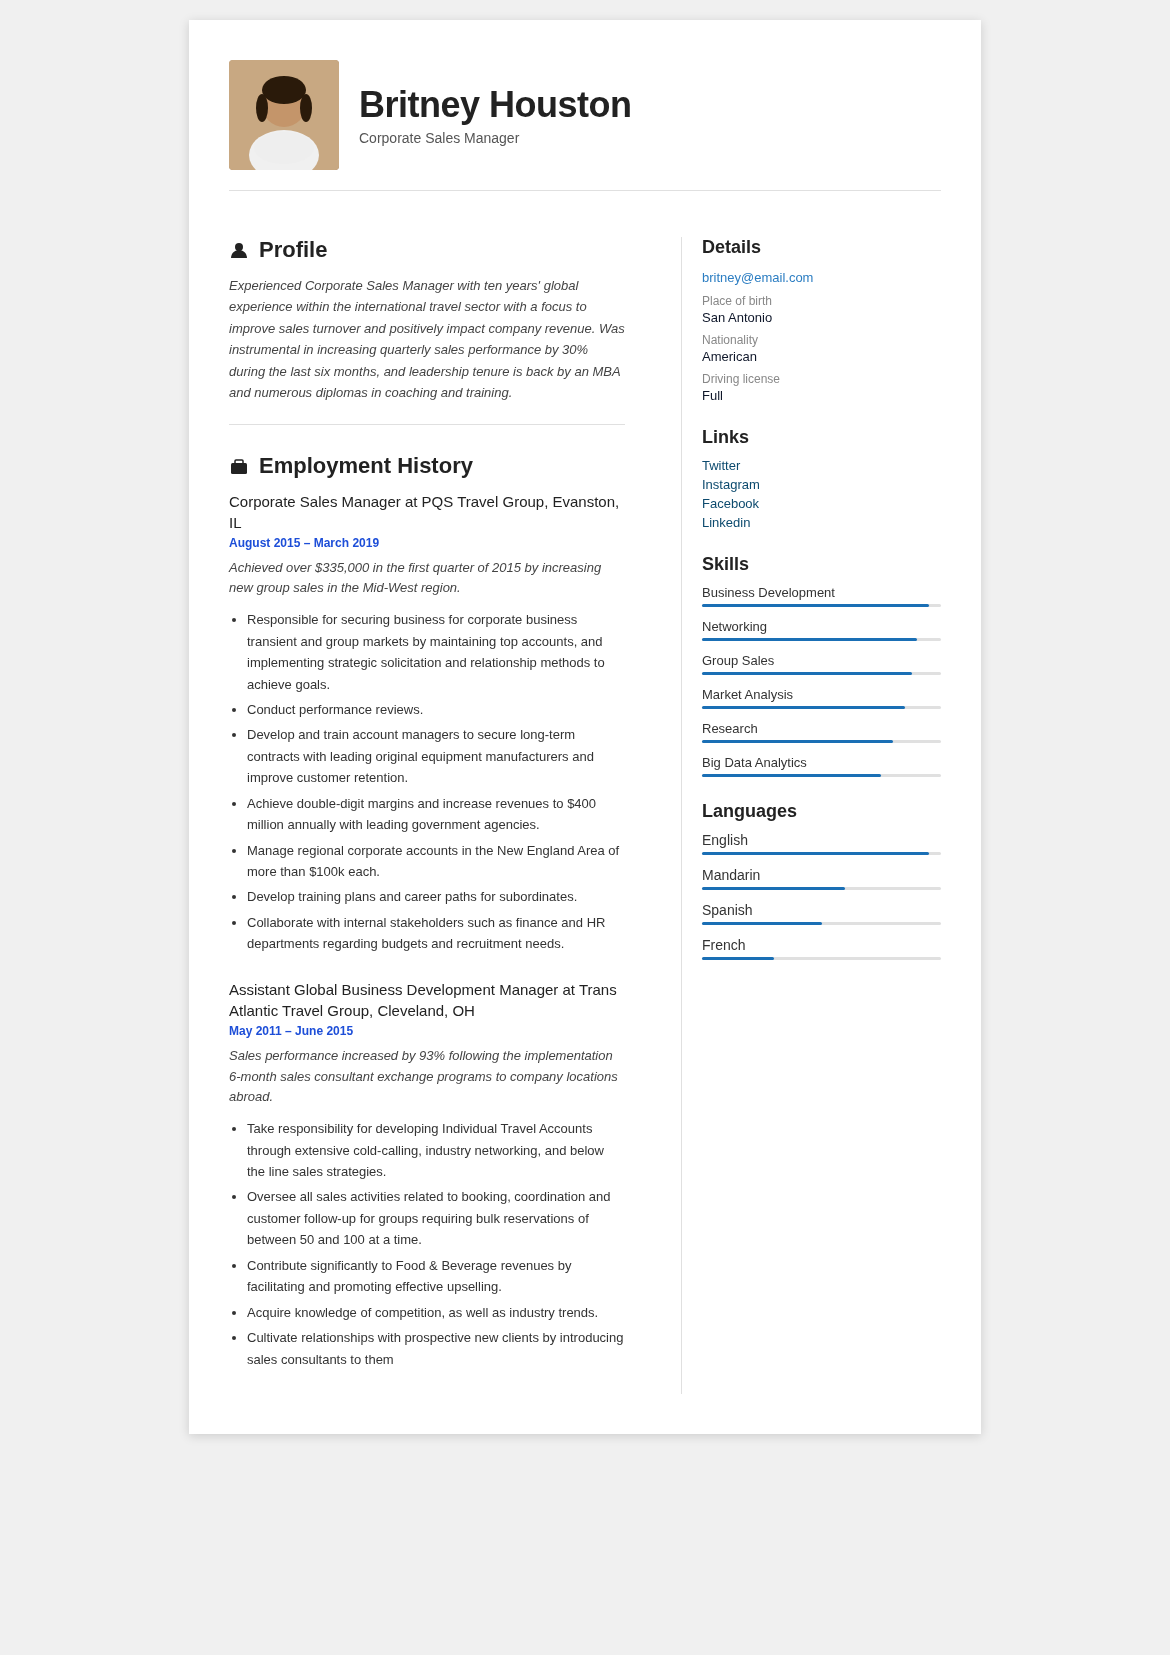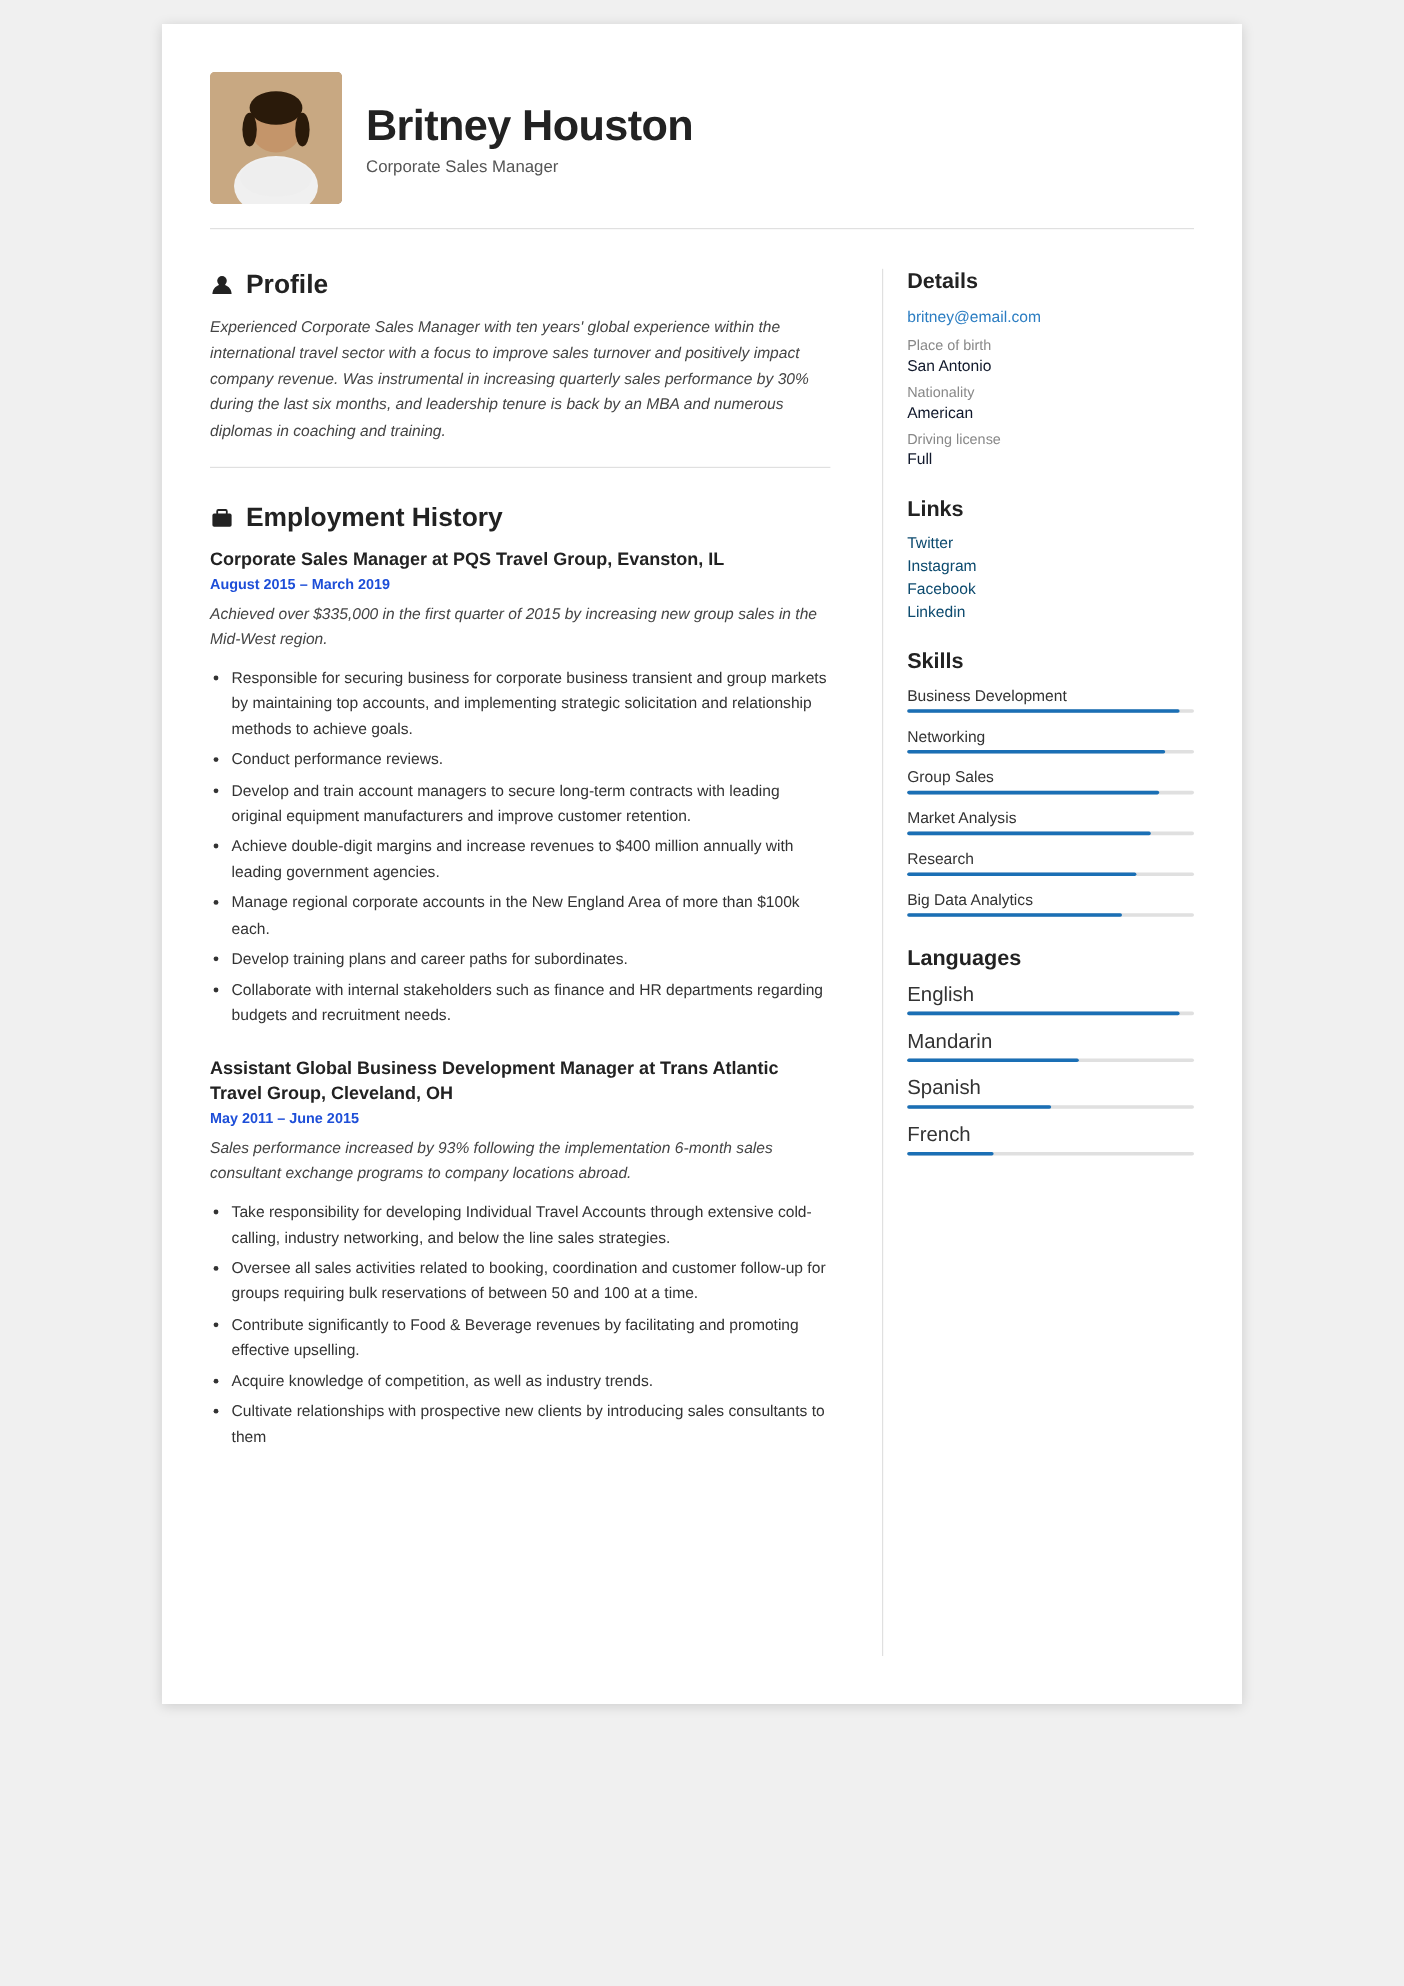--- a/index.html
+++ b/index.html
@@ -6,28 +6,28 @@
     body {
       font-family: 'Arial', sans-serif;
       background: #f0f0f0;
       display: flex;
       justify-content: center;
       align-items: flex-start;
       padding: 20px;
     }
     .resume {
       background: #fff;
-      width: 900px;
+      width: 792px;
       min-height: 1400px;
       padding: 40px 40px 40px 40px;
       box-shadow: 0 2px 10px rgba(0,0,0,0.15);
       display: grid;
       grid-template-columns: 1fr 260px;
       grid-template-rows: auto 1fr;
-      gap: 3px;
+      gap: 16px;
     }
     
     .header {
       grid-column: 1 / 3;
       display: flex;
       align-items: center;
       margin-bottom: 30px;
       border-bottom: 1px solid #e0e0e0;
       padding-bottom: 20px;
     }
@@ -92,21 +92,21 @@
     .profile-text {
       font-size: 13px;
       color: #444;
       line-height: 1.65;
       font-style: italic;
     }
     
     .job-entry { margin-bottom: 24px; }
     .job-title {
       font-size: 15px;
-      font-weight: 700;
+      font-weight: 400;
       color: #222;
       line-height: 1.4;
     }
     .job-date {
       font-size: 12px;
       color: #1d4ed8;
       margin: 3px 0 8px 0;
       font-weight: bold;
     }
     .job-summary {
@@ -179,21 +179,21 @@
       width: 100%;
     }
     .skill-bar-fill {
       height: 3px;
       background: #1a6fb5;
       border-radius: 2px;
     }
     
     .lang-item { margin-bottom: 12px; }
     .lang-name {
-      font-size: 17px;
+      font-size: 14px;
       color: #333;
       margin-bottom: 4px;
     }
     .lang-bar-bg {
       height: 3px;
       background: #e0e0e0;
       border-radius: 2px;
       width: 100%;
     }
     .lang-bar-fill {

